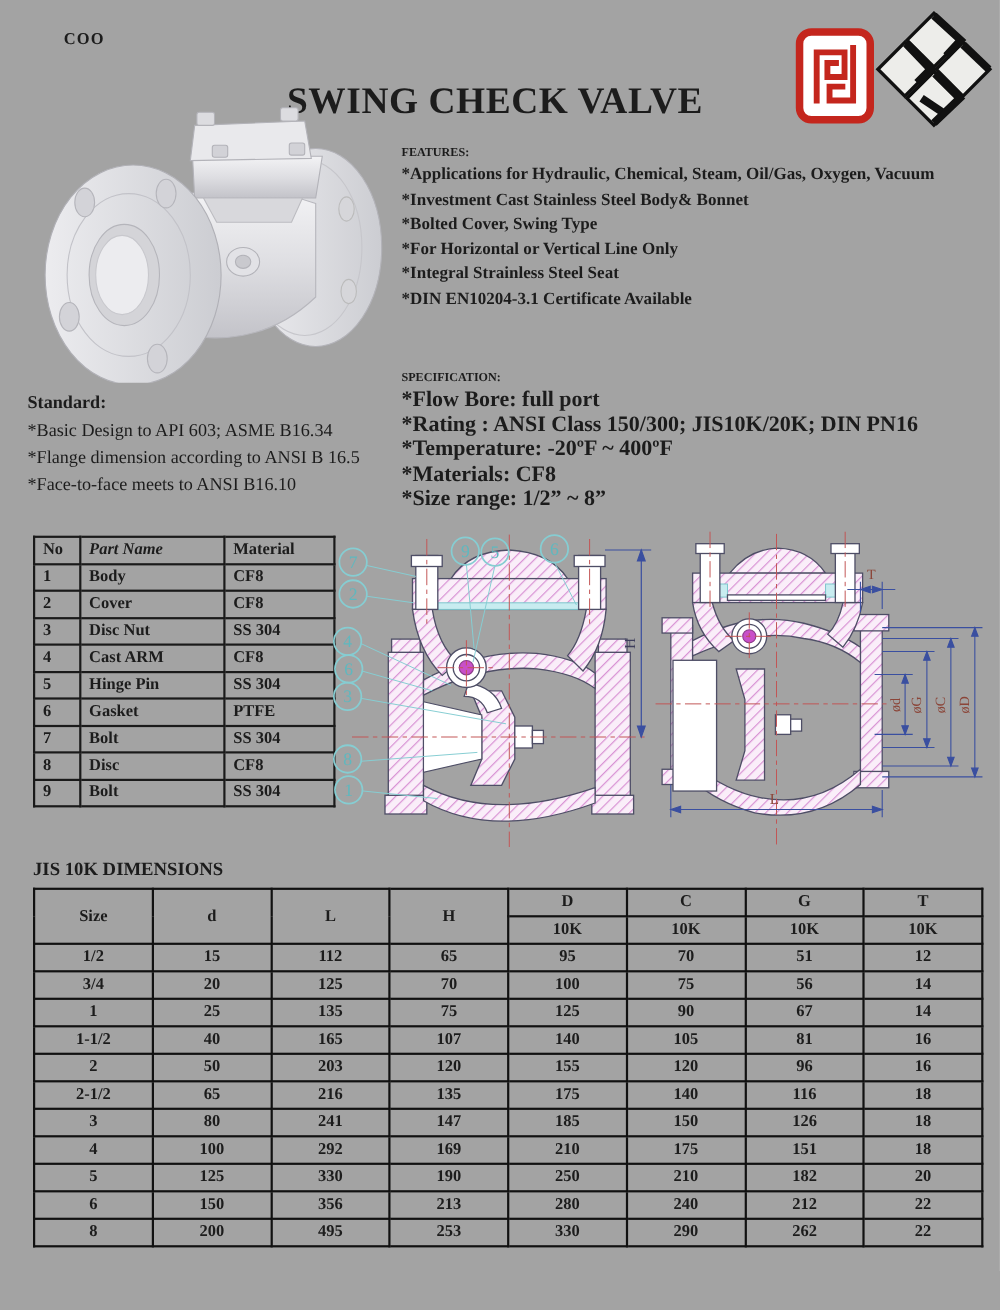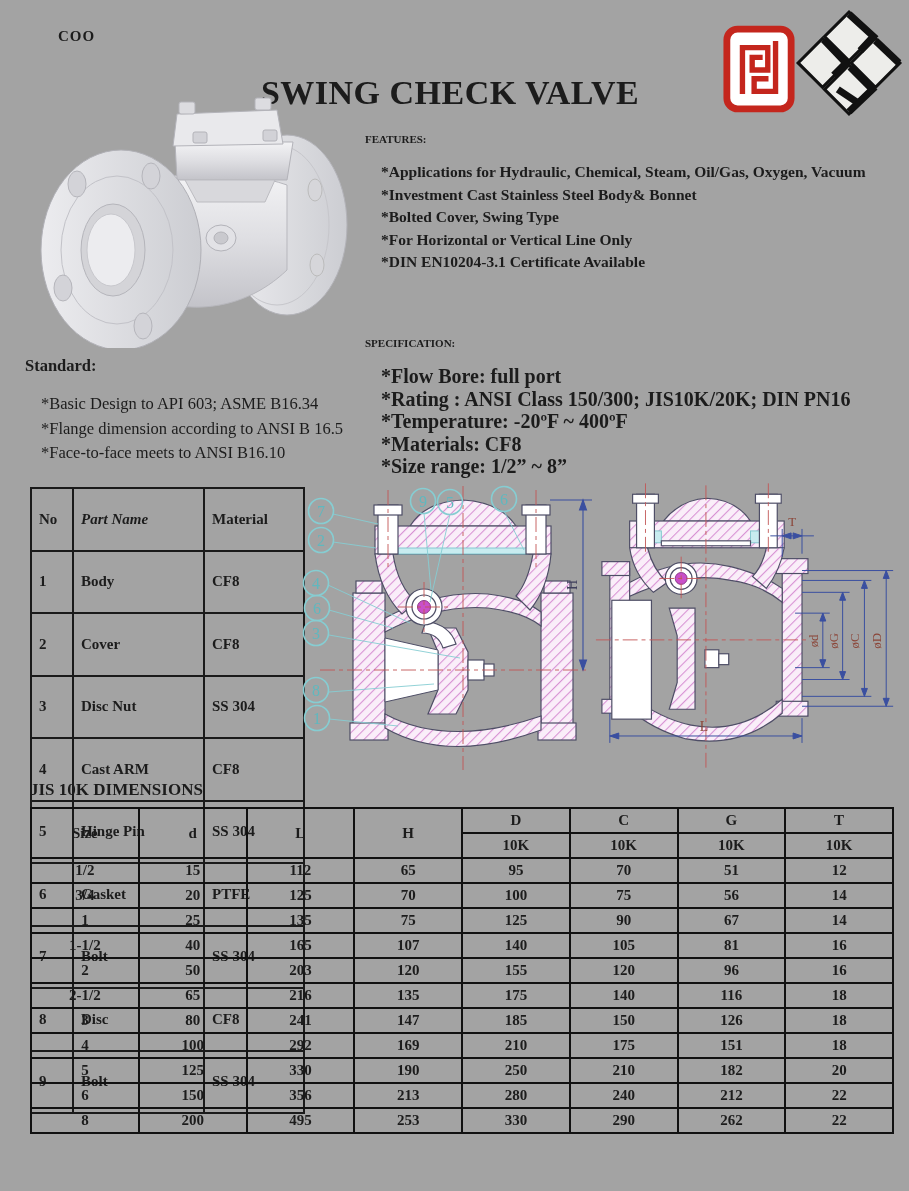--- a/index.html
+++ b/index.html
@@ -2,32 +2,32 @@
 <html><head>
 <meta charset="utf-8">
 <style>
   html,body{margin:0;padding:0;background:#fff;}
   .page{position:relative;width:909px;height:1191px;background:#a3a3a3;
         font-family:"Liberation Serif",serif;color:#1c1c1c;overflow:hidden;}
   .abs{position:absolute;}
   .code{left:58px;top:28px;font-size:15px;font-weight:bold;letter-spacing:1px;}
   .title{left:220px;top:33px;width:460px;text-align:center;font-size:34px;font-weight:bold;letter-spacing:.5px;margin-top:41px;}
   .heading{font-weight:bold;font-size:11px;margin:0 0 3px 0;}
-  ul.bullets{list-style:none;margin:16px;padding:0;}
+  ul.bullets{list-style:none;margin:0;padding:0;}
   .features{left:365px;top:133px;width:545px;}
   .features li{font-weight:bold;font-size:15.5px;line-height:22.5px;white-space:nowrap;}
   .spec{left:365px;top:337px;width:545px;}
   .spec li{font-weight:bold;font-size:20px;line-height:22.5px;}
   .standard{left:25px;top:356px;width:335px;}
   .standard .heading{font-size:16.5px;}
   .standard li{font-size:16.5px;line-height:24.5px;}
   table{border-collapse:collapse;}
   .parts-table{left:30px;top:487px;}
   .parts-table th,.parts-table td{border:2px solid #1a1a1a;font-size:15px;font-weight:bold;
-      text-align:left;padding:19px 7px;height:22.5px;}
+      text-align:left;padding:0 7px;height:22.5px;}
   .parts-table .c-no{width:26px;}
   .parts-table .c-name{width:115px;font-style:italic;}
   .parts-table .c-mat{width:84px;}
   .jis-title{left:30px;top:780px;font-size:17px;font-weight:bold;}
   .dims-table{left:30px;top:807px;width:864px;table-layout:fixed;padding-left:33px;}
   .dims-table th,.dims-table td{border:2px solid #111;font-size:15px;font-weight:bold;
       text-align:center;padding:0;height:23px;}
   svg text{font-family:"Liberation Serif",serif;}
 </style>
 </head>
@@ -104,20 +104,21 @@
     <ellipse cx="126" cy="96" rx="9" ry="13" fill="#d3d3d8" stroke="#b5b5bb"></ellipse>
   </svg>
 
   <div class="abs features">
     <p class="heading">FEATURES:</p>
     <ul class="bullets">
         <li>*Applications for Hydraulic, Chemical, Steam, Oil/Gas, Oxygen, Vacuum</li>
         <li>*Investment Cast Stainless Steel Body&amp; Bonnet</li>
         <li>*Bolted  Cover, Swing Type</li>
         <li>*For Horizontal or Vertical Line Only</li>
+        <li>*Integral Strainless Steel Seat</li>
         <li>*DIN EN10204-3.1 Certificate Available</li>
       </ul>
   </div>
 
   <div class="abs spec">
     <p class="heading">SPECIFICATION:</p>
     <ul class="bullets">
         <li>*Flow Bore: full port</li>
         <li>*Rating : ANSI Class 150/300; JIS10K/20K; DIN PN16</li>
         <li>*Temperature: -20ºF ~ 400ºF</li>

